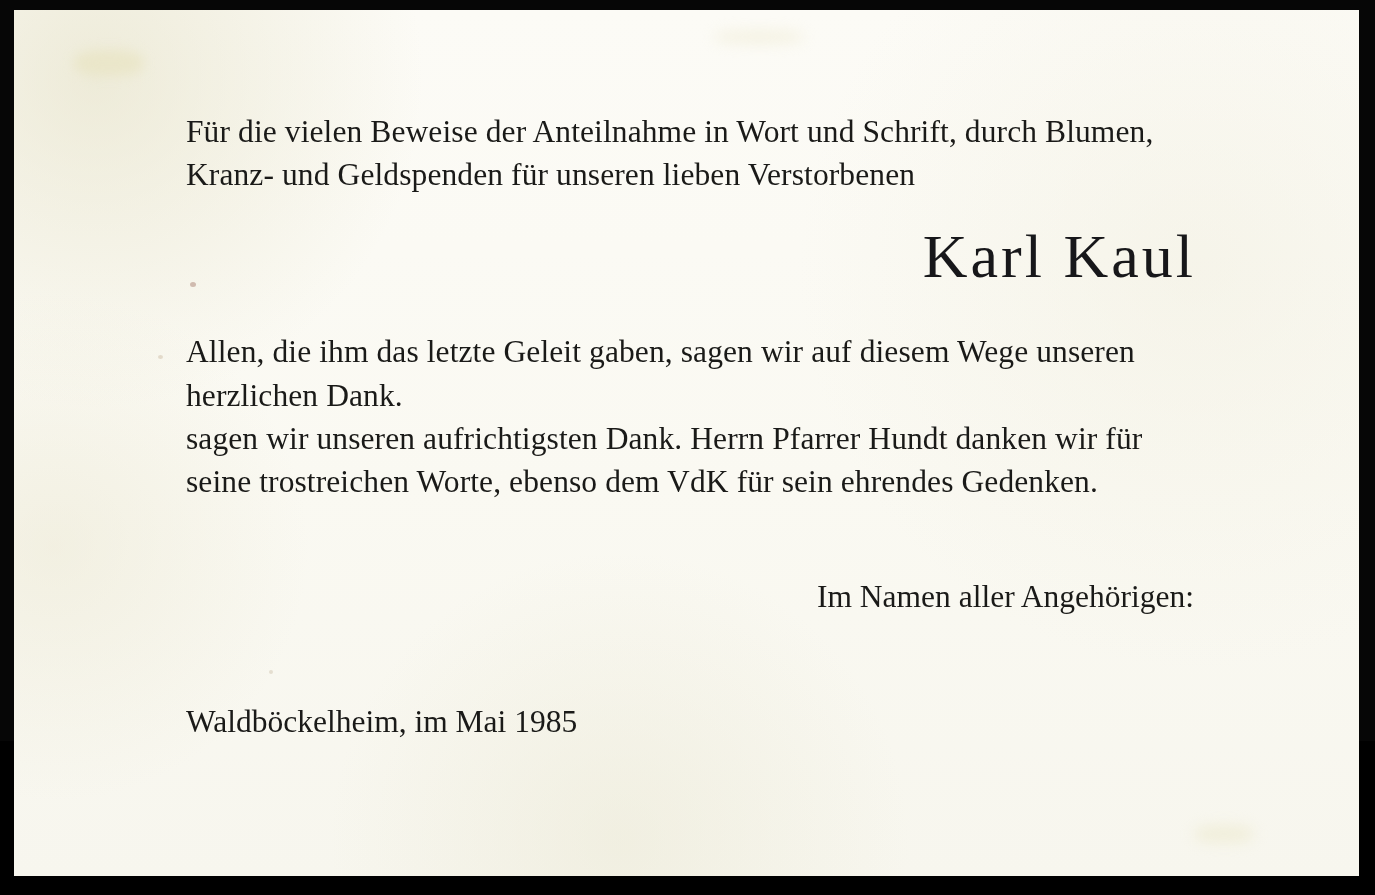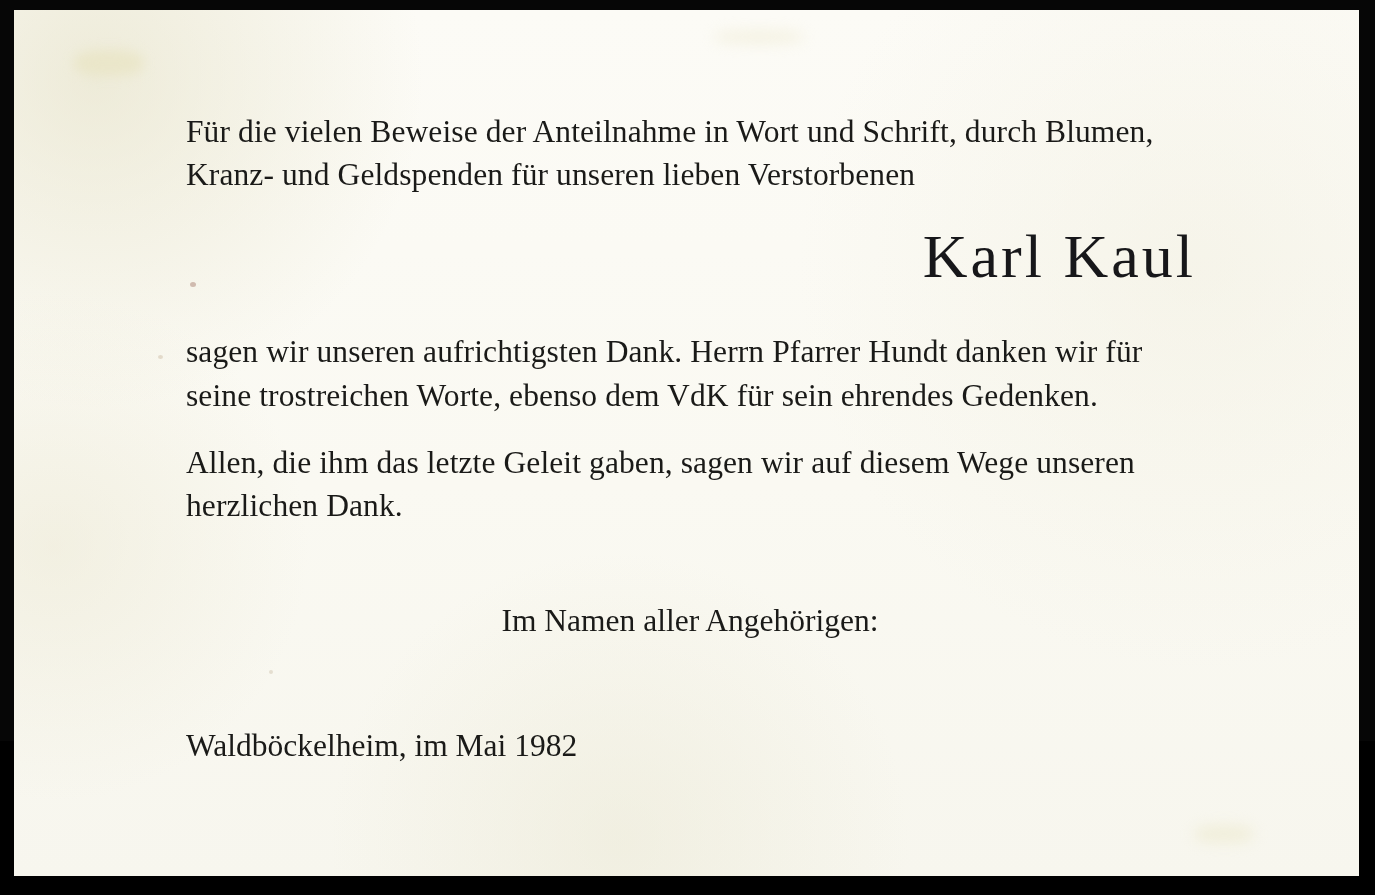--- a/index.html
+++ b/index.html
@@ -86,21 +86,21 @@
   .para-thanks {
     margin-bottom: 24px;
   }
 
   .para-escort {
     margin-bottom: 0;
   }
 
   .signature-block {
     margin-top: 74px;
-    text-align: center;
+    text-align: right;
     padding-right: 2px;
   }
 
   .signature-lead {
     font-size: 31.5px;
     color: #1a1a18;
     line-height: 1.3;
   }
 
   .signature-name {
@@ -131,25 +131,25 @@
     <span class="speck s2"></span>
     <span class="speck s3"></span>
     <span class="speck s5"></span>
 
     <div class="content">
 
       <p class="para para-intro">Für die vielen Beweise der Anteilnahme in Wort und Schrift, durch Blumen, Kranz- und Geldspenden für unseren lieben Verstorbenen</p>
 
       <div class="deceased-name">Karl Kaul</div>
 
+      <p class="para para-escort">Allen, die ihm das letzte Geleit gaben, sagen wir auf diesem Wege unseren herzlichen Dank.</p>
+
       <p class="para para-thanks">sagen wir unseren aufrichtigsten Dank. Herrn Pfarrer Hundt danken wir für seine trostreichen Worte, ebenso dem VdK für sein ehrendes Gedenken.</p>
-
-      <p class="para para-escort">Allen, die ihm das letzte Geleit gaben, sagen wir auf diesem Wege unseren herzlichen Dank.</p>
 
       <div class="signature-block">
         <div class="signature-lead">Im Namen aller Angehörigen:</div>
       </div>
 
-      <div class="place-date">Waldböckelheim, im Mai 1982</div>
+      <div class="place-date">Waldböckelheim, im Mai 1985</div>
 
     </div>
   </div>
 </div>
 
 </body></html>

